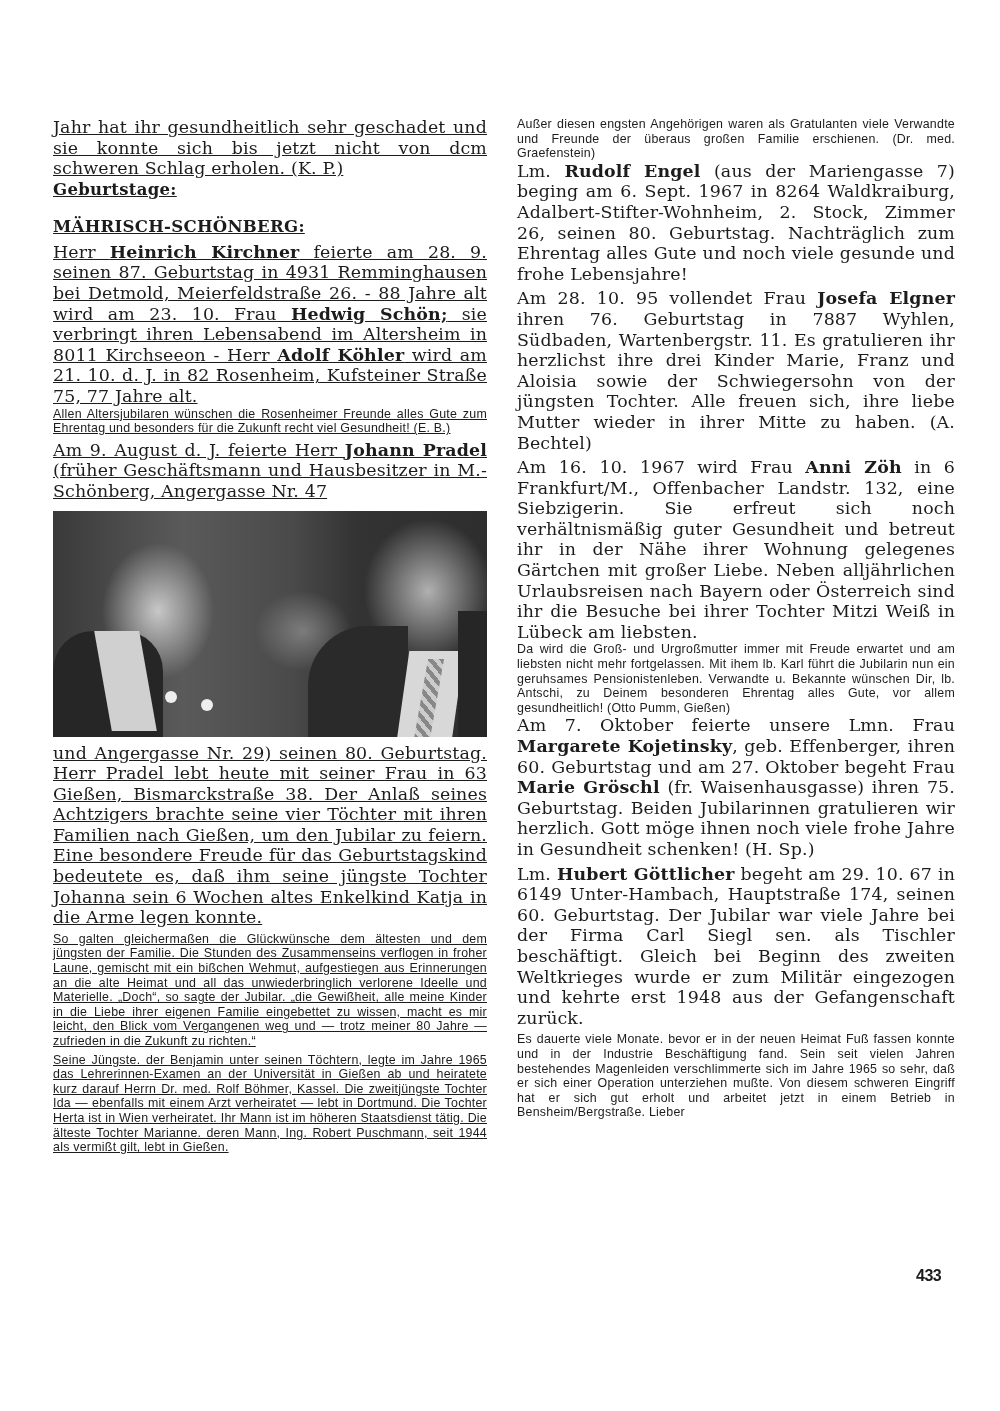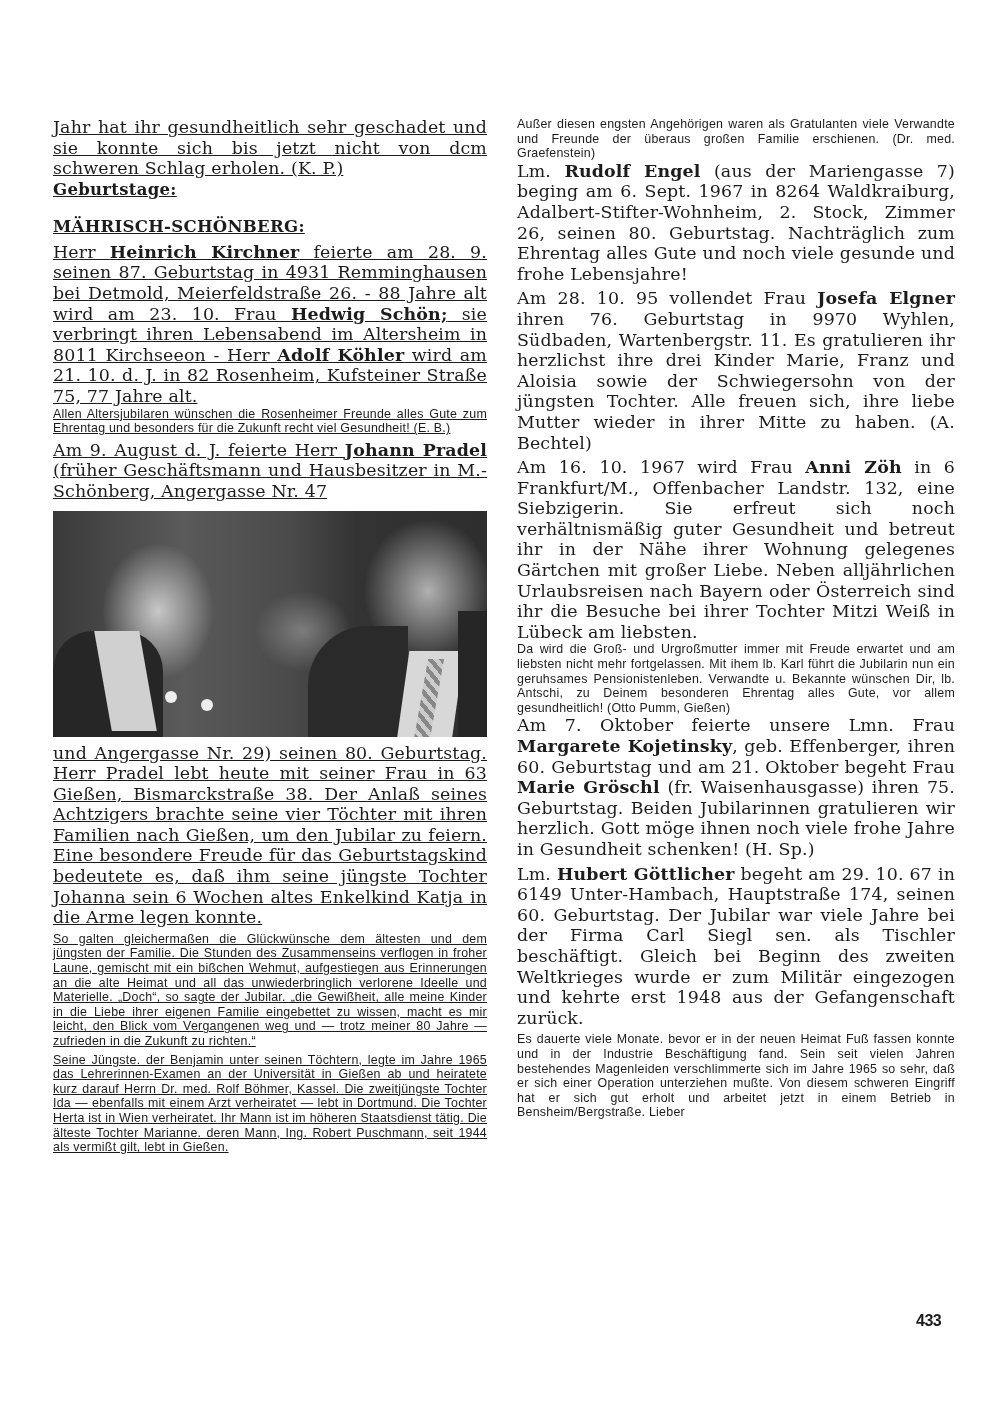--- a/index.html
+++ b/index.html
@@ -20,21 +20,21 @@
       radial-gradient(ellipse 60px 50px at 250px 120px, rgba(160,160,160,0.6), rgba(100,100,100,0) 80%),
       linear-gradient(90deg, #3a3a3a 0%, #5a5a5a 30%, #4a4a4a 55%, #333 70%, #2e2e2e 100%); }
   .photo .shirt { position: absolute; left: 350px; top: 140px; width: 55px; height: 90px; background: #d8d8d8; transform: skewX(-8deg); }
   .photo .tie { position: absolute; left: 368px; top: 148px; width: 16px; height: 80px; background: repeating-linear-gradient(45deg, #888 0 4px, #ccc 4px 8px); transform: skewX(-10deg); }
   .photo .jacket-l { position: absolute; left: 0; top: 120px; width: 110px; height: 110px; background: #262626; border-radius: 40px 40px 0 0; }
   .photo .collar-l { position: absolute; left: 50px; top: 120px; width: 45px; height: 100px; background: #d0d0d0; transform: skewX(10deg); }
   .photo .jacket-r { position: absolute; left: 255px; top: 115px; width: 100px; height: 115px; background: #2a2a2a; border-radius: 60px 0 0 0; }
   .photo .jacket-r2 { position: absolute; left: 405px; top: 100px; width: 40px; height: 130px; background: #262626; }
   .photo .flower1 { position: absolute; left: 112px; top: 180px; width: 12px; height: 12px; background: #eee; border-radius: 50%; }
   .photo .flower2 { position: absolute; left: 148px; top: 188px; width: 12px; height: 12px; background: #eee; border-radius: 50%; }
-  .pagenum { position: absolute; left: 916px; top: 1312px; font-family: "Liberation Sans", "DejaVu Sans", sans-serif; font-weight: bold; font-size: 16px; letter-spacing: -0.5px; }
+  .pagenum { position: absolute; left: 916px; top: 1267px; font-family: "Liberation Sans", "DejaVu Sans", sans-serif; font-weight: bold; font-size: 16px; letter-spacing: -0.5px; }
 </style>
 </head>
 <body>
 
 <div class="col left">
   <p class="p">Jahr hat ihr gesundheitlich sehr geschadet und sie konnte sich bis jetzt nicht von dcm schweren Schlag erholen. (K. P.)</p>
   <p class="heading">Geburtstage:</p>
   <p class="heading h1">MÄHRISCH-SCHÖNBERG:</p>
   <p class="p gap"><span>Herr </span><b>Heinrich Kirchner</b><span> feierte am 28. 9. seinen 87. Geburtstag in 4931 Remminghausen bei Detmold, Meierfeldstraße 26. - 88 Jahre alt wird am 23. 10. Frau </span><b>Hedwig Schön;</b><span> sie verbringt ihren Lebensabend im Altersheim in 8011 Kirchseeon - Herr </span><b>Adolf Köhler</b><span> wird am 21. 10. d. J. in 82 Rosenheim, Kufsteiner Straße 75, 77 Jahre alt.</span></p>
   <p class="s">Allen Altersjubilaren wünschen die Rosenheimer Freunde alles Gute zum Ehrentag und besonders für die Zukunft recht viel Gesundheit! (E. B.)</p>
@@ -50,21 +50,21 @@
       <div class="flower2"></div>
   </div>
   <p class="p">und Angergasse Nr. 29) seinen 80. Geburtstag. Herr Pradel lebt heute mit seiner Frau in 63 Gießen, Bismarckstraße 38. Der Anlaß seines Achtzigers brachte seine vier Töchter mit ihren Familien nach Gießen, um den Jubilar zu feiern. Eine besondere Freude für das Geburtstagskind bedeutete es, daß ihm seine jüngste Tochter Johanna sein 6 Wochen altes Enkelkind Katja in die Arme legen konnte.</p>
   <p class="s gap">So galten gleichermaßen die Glückwünsche dem ältesten und dem jüngsten der Familie. Die Stunden des Zusammenseins verflogen in froher Laune, gemischt mit ein bißchen Wehmut, aufgestiegen aus Erinnerungen an die alte Heimat und all das unwiederbringlich verlorene Ideelle und Materielle. „Doch“, so sagte der Jubilar. „die Gewißheit, alle meine Kinder in die Liebe ihrer eigenen Familie eingebettet zu wissen, macht es mir leicht, den Blick vom Vergangenen weg und — trotz meiner 80 Jahre — zufrieden in die Zukunft zu richten.“</p>
   <p class="s gap">Seine Jüngste. der Benjamin unter seinen Töchtern, legte im Jahre 1965 das Lehrerinnen-Examen an der Universität in Gießen ab und heiratete kurz darauf Herrn Dr. med. Rolf Böhmer, Kassel. Die zweitjüngste Tochter Ida — ebenfalls mit einem Arzt verheiratet — lebt in Dortmund. Die Tochter Herta ist in Wien verheiratet. Ihr Mann ist im höheren Staatsdienst tätig. Die älteste Tochter Marianne. deren Mann, Ing. Robert Puschmann, seit 1944 als vermißt gilt, lebt in Gießen.</p>
 </div>
 
 <div class="col right">
   <p class="s">Außer diesen engsten Angehörigen waren als Gratulanten viele Verwandte und Freunde der überaus großen Familie erschienen. (Dr. med. Graefenstein)</p>
   <p class="p"><span>Lm. </span><b>Rudolf Engel</b><span> (aus der Mariengasse 7) beging am 6. Sept. 1967 in 8264 Waldkraiburg, Adalbert-Stifter-Wohnheim, 2. Stock, Zimmer 26, seinen 80. Geburtstag. Nachträglich zum Ehrentag alles Gute und noch viele gesunde und frohe Lebensjahre!</span></p>
-  <p class="p gap"><span>Am 28. 10. 95 vollendet Frau </span><b>Josefa Elgner</b><span> ihren 76. Geburtstag in 9970 Wyhlen, Südbaden, Wartenbergstr. 11. Es gratulieren ihr herzlichst ihre drei Kinder Marie, Franz und Aloisia sowie der Schwiegersohn von der jüngsten Tochter. Alle freuen sich, ihre liebe Mutter wieder in ihrer Mitte zu haben. (A. Bechtel)</span></p>
+  <p class="p gap"><span>Am 28. 10. 95 vollendet Frau </span><b>Josefa Elgner</b><span> ihren 76. Geburtstag in 7887 Wyhlen, Südbaden, Wartenbergstr. 11. Es gratulieren ihr herzlichst ihre drei Kinder Marie, Franz und Aloisia sowie der Schwiegersohn von der jüngsten Tochter. Alle freuen sich, ihre liebe Mutter wieder in ihrer Mitte zu haben. (A. Bechtel)</span></p>
   <p class="p gap"><span>Am 16. 10. 1967 wird Frau </span><b>Anni Zöh</b><span> in 6 Frankfurt/M., Offenbacher Landstr. 132, eine Siebzigerin. Sie erfreut sich noch verhältnismäßig guter Gesundheit und betreut ihr in der Nähe ihrer Wohnung gelegenes Gärtchen mit großer Liebe. Neben alljährlichen Urlaubsreisen nach Bayern oder Österreich sind ihr die Besuche bei ihrer Tochter Mitzi Weiß in Lübeck am liebsten.</span></p>
   <p class="s">Da wird die Groß- und Urgroßmutter immer mit Freude erwartet und am liebsten nicht mehr fortgelassen. Mit ihem lb. Karl führt die Jubilarin nun ein geruhsames Pensionistenleben. Verwandte u. Bekannte wünschen Dir, lb. Antschi, zu Deinem besonderen Ehrentag alles Gute, vor allem gesundheitlich! (Otto Pumm, Gießen)</p>
-  <p class="p"><span>Am 7. Oktober feierte unsere Lmn. Frau </span><b>Margarete Kojetinsky</b><span>, geb. Effenberger, ihren 60. Geburtstag und am 21. Oktober begeht Frau </span><b>Marie Gröschl</b><span> (fr. Waisenhausgasse) ihren 75. Geburtstag. Beiden Jubilarinnen gratulieren wir herzlich. Gott möge ihnen noch viele frohe Jahre in Gesundheit schenken! (H. Sp.)</span></p>
+  <p class="p"><span>Am 7. Oktober feierte unsere Lmn. Frau </span><b>Margarete Kojetinsky</b><span>, geb. Effenberger, ihren 60. Geburtstag und am 27. Oktober begeht Frau </span><b>Marie Gröschl</b><span> (fr. Waisenhausgasse) ihren 75. Geburtstag. Beiden Jubilarinnen gratulieren wir herzlich. Gott möge ihnen noch viele frohe Jahre in Gesundheit schenken! (H. Sp.)</span></p>
   <p class="p gap"><span>Lm. </span><b>Hubert Göttlicher</b><span> begeht am 29. 10. 67 in 6149 Unter-Hambach, Hauptstraße 174, seinen 60. Geburtstag. Der Jubilar war viele Jahre bei der Firma Carl Siegl sen. als Tischler beschäftigt. Gleich bei Beginn des zweiten Weltkrieges wurde er zum Militär eingezogen und kehrte erst 1948 aus der Gefangenschaft zurück.</span></p>
   <p class="s gap">Es dauerte viele Monate. bevor er in der neuen Heimat Fuß fassen konnte und in der Industrie Beschäftigung fand. Sein seit vielen Jahren bestehendes Magenleiden verschlimmerte sich im Jahre 1965 so sehr, daß er sich einer Operation unterziehen mußte. Von diesem schweren Eingriff hat er sich gut erholt und arbeitet jetzt in einem Betrieb in Bensheim/Bergstraße. Lieber</p>
 </div>
 
 <div class="pagenum">433</div>
 
 </body></html>

